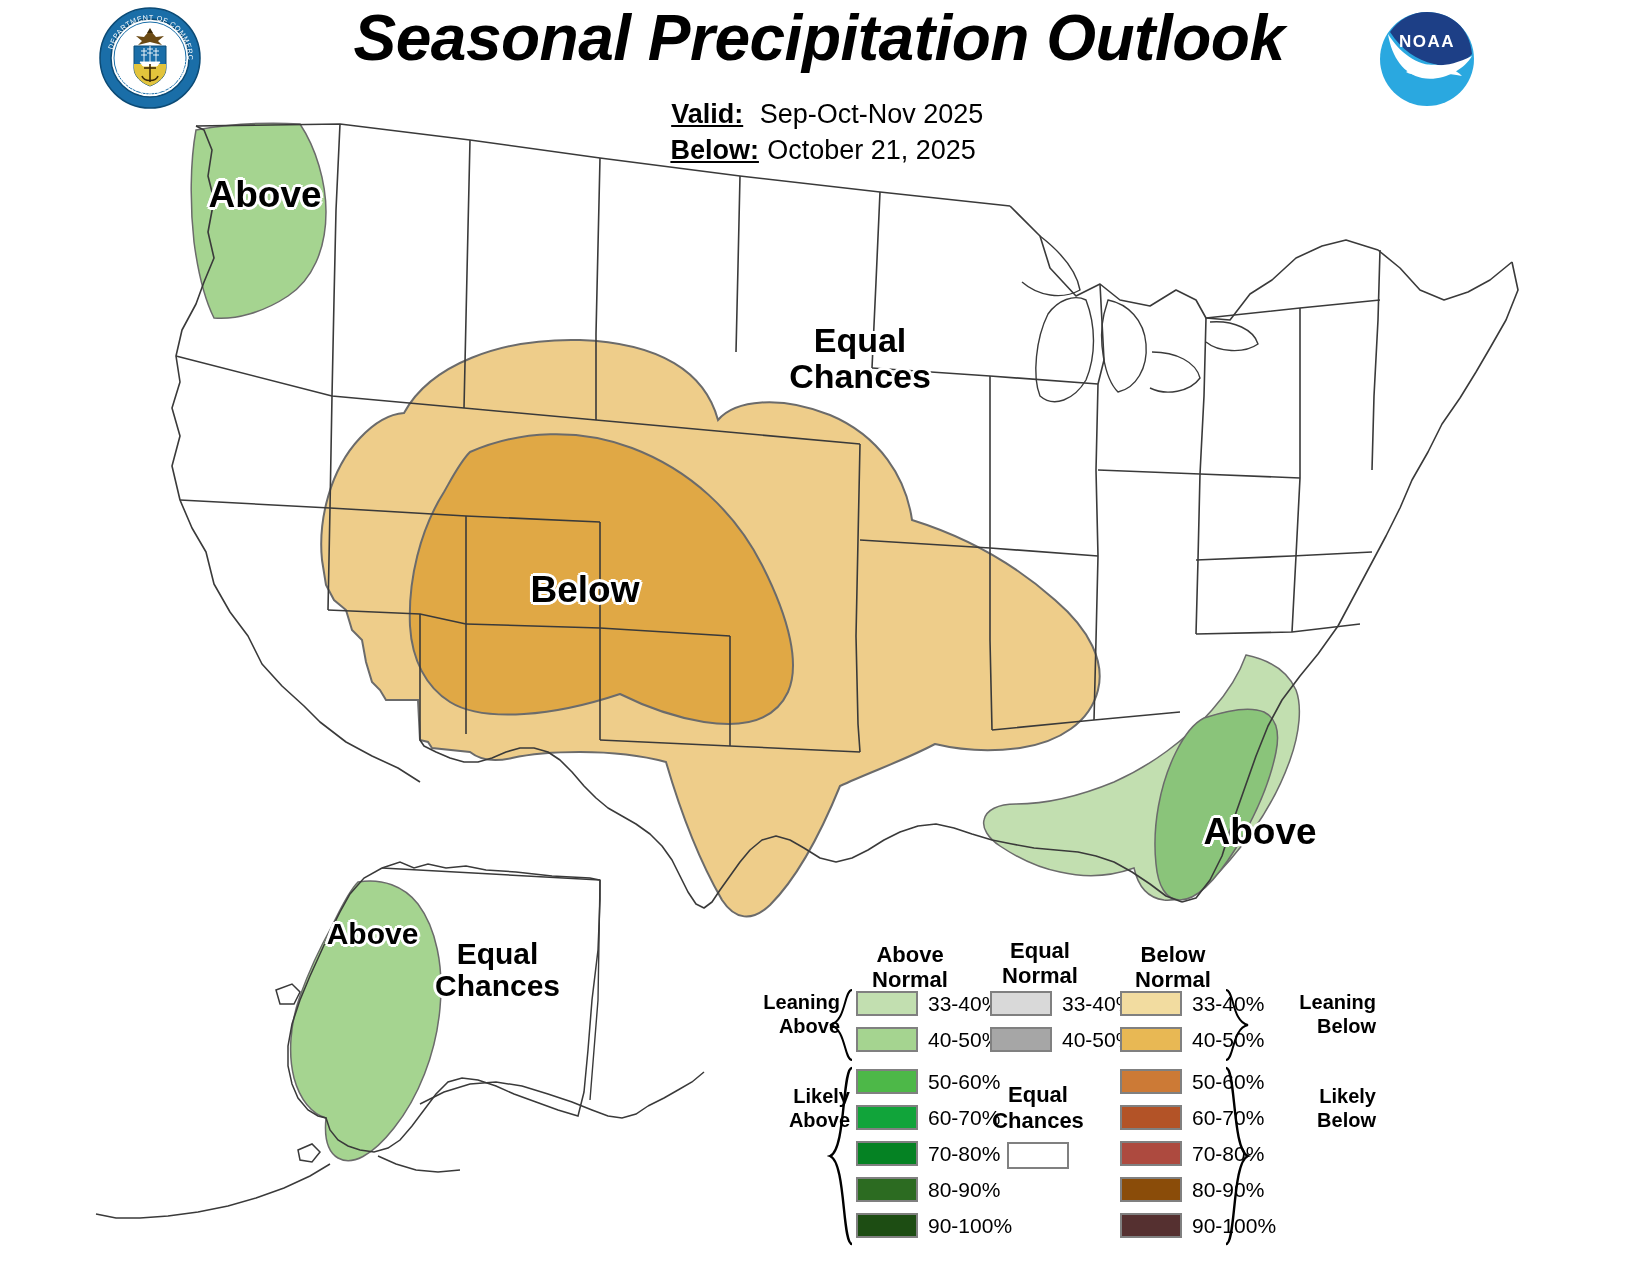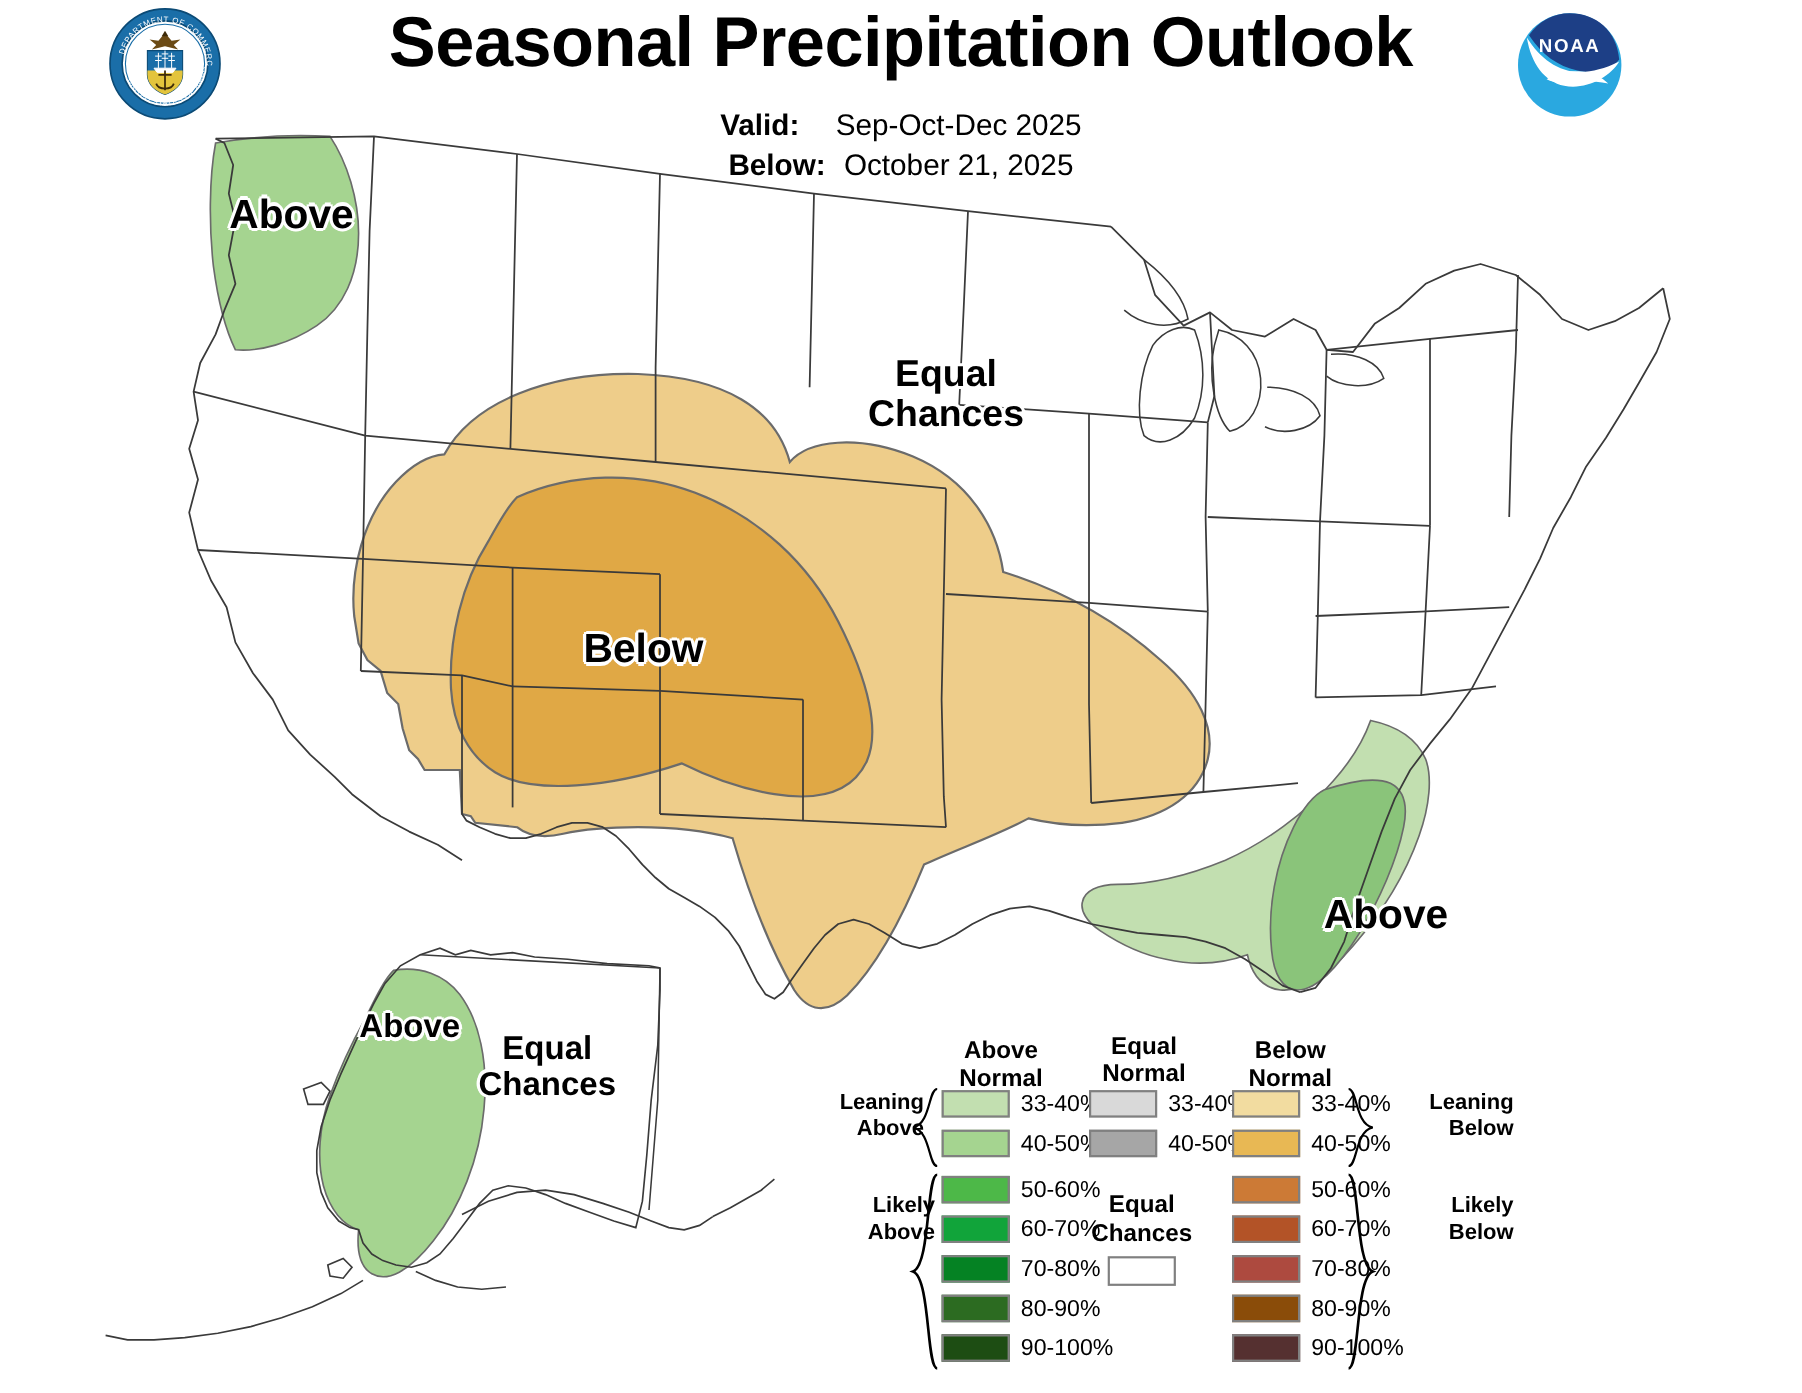--- a/index.html
+++ b/index.html
@@ -6,25 +6,25 @@
   body{width:1638px;height:1266px;position:relative;overflow:hidden;
        font-family:"Liberation Sans","DejaVu Sans",sans-serif;color:#000;}
 
   .abs{position:absolute;}
 
   
   #doc-seal{left:98px;top:6px;width:104px;height:104px;}
   #noaa-logo{left:1372px;top:4px;width:110px;height:110px;}
 
   #page-title{left:0;top:6px;width:1638px;text-align:center;
-      font-size:64px;font-weight:700;letter-spacing:-.5px;line-height:1;}
+      font-size:64px;font-weight:700;letter-spacing:-.5px;line-height:1;font-style:italic;}
 
   #valid-block{left:0;top:96px;width:1638px;text-align:center;}
   #valid-block .row{font-size:27px;line-height:1.35;white-space:nowrap;}
-  #valid-block .lab{font-weight:700;display:inline-block;min-width:105px;text-align:left;}
+  #valid-block .lab{font-weight:700;display:inline-block;min-width:105px;text-align:center;text-decoration:underline;}
   #valid-block .val{font-weight:400;}
 
   
   #map-canvas{left:0;top:0;width:1638px;height:1266px;}
 
   
   .map-label{font-weight:700;color:#000;line-height:1.07;text-align:center;
     text-shadow:
       2px 0 0 #fff,-2px 0 0 #fff,0 2px 0 #fff,0 -2px 0 #fff,
       2px 2px 0 #fff,-2px 2px 0 #fff,2px -2px 0 #fff,-2px -2px 0 #fff,
@@ -298,21 +298,21 @@
 
   <path d="M34 68 C44 62 54 60 66 61 C76 62 84 66 90 72
            C80 70 70 69 60 70 C50 71 41 72 34 68 Z" fill="#ffffff"></path>
   <text x="55" y="43" text-anchor="middle" font-size="17" font-weight="700" font-family="Liberation Sans, sans-serif" fill="#ffffff" letter-spacing="1.5">NOAA</text>
 </svg>
 
 <div id="page-title" class="abs">Seasonal Precipitation Outlook</div>
 
 <div id="valid-block" class="abs">
   <div class="row">
-    <span class="lab">Valid:</span><span class="val">Sep-Oct-Dec 2025</span>
+    <span class="lab">Valid:</span><span class="val">Sep-Oct-Nov 2025</span>
   </div>
   <div class="row">
     <span class="lab">Below:</span><span class="val">October 21, 2025</span>
   </div>
 </div>
 
 <div id="label-above-nw" class="abs map-label">Above</div>
 <div id="label-below-cen" class="abs map-label">Below</div>
 <div id="label-equal-cen" class="abs map-label">
   <div>Equal</div>

